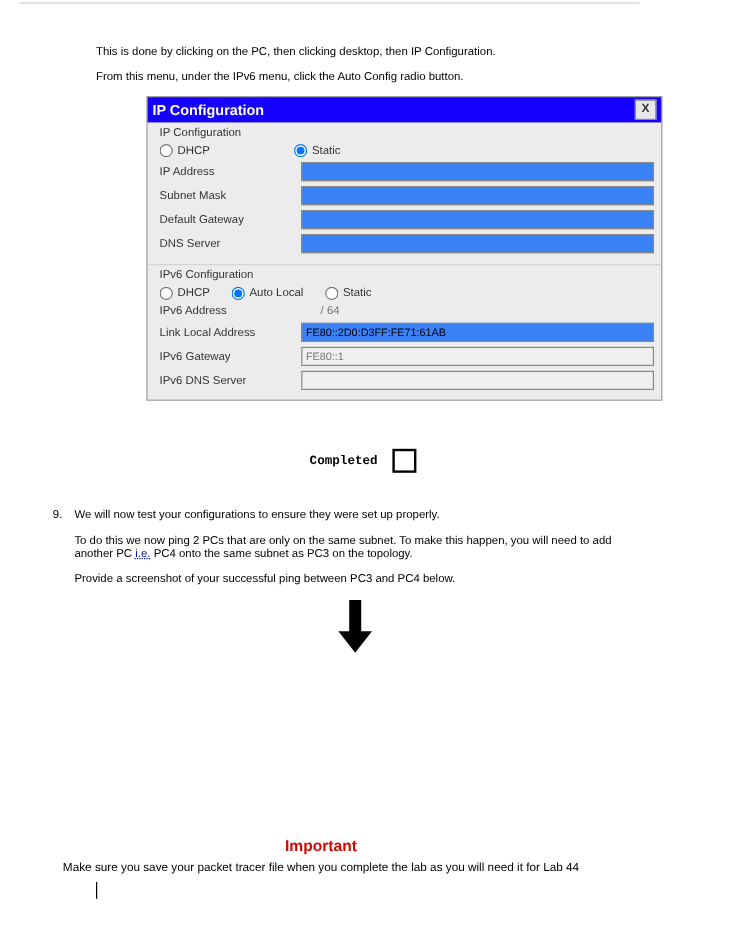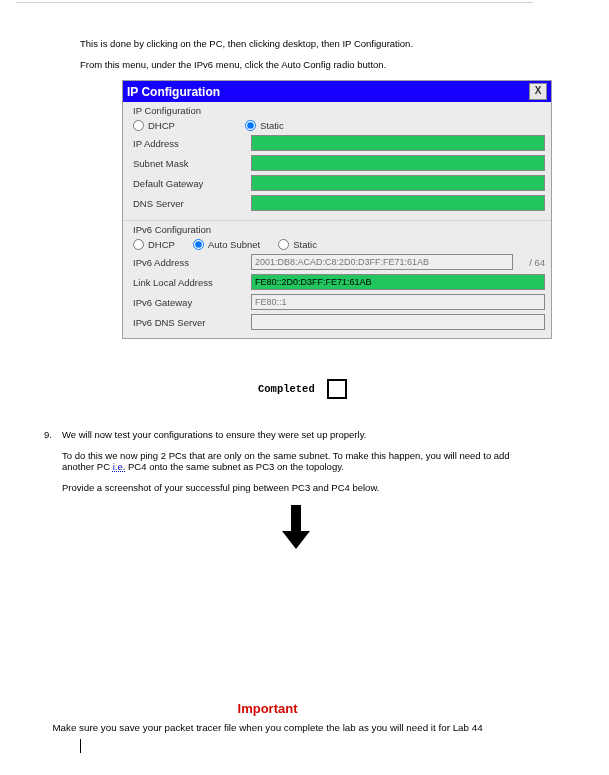--- a/index.html
+++ b/index.html
@@ -83,21 +83,21 @@
   .field-row .finput {
     flex: 1 1 auto;
   }
   .field-row input[type=text] {
     width: 100%;
     box-sizing: border-box;
     height: 16px;
     font-size: 9px;
     padding: 1px 3px;
     border: 1px solid #888;
-    background: #22c55e;
+    background: #3b82f6;
   }
   .field-row input[readonly] {
     background: #efefef;
     color: #777;
   }
   .suffix {
     padding-left: 6px;
     color: #777;
     font-size: 9.5px;
     width: 26px;
@@ -198,31 +198,30 @@
 
       <div class="section-label">IPv6 Configuration</div>
 
       <div class="radio-row">
         <label>
           <input type="radio" name="ipv6mode" style="">
           <span>DHCP</span>
         </label>
         <label>
           <input type="radio" name="ipv6mode" checked="" style="">
-          <span>Auto Subnet</span>
+          <span>Auto Local</span>
         </label>
         <label>
           <input type="radio" name="ipv6mode" style="">
           <span>Static</span>
         </label>
       </div>
 
       <div class="field-row">
         <div class="flabel">IPv6 Address</div>
-        <div class="finput"><input type="text" readonly="" value="2001:DB8:ACAD:C8:2D0:D3FF:FE71:61AB" style=""></div>
         <div class="suffix">/ 64</div>
       </div>
       <div class="field-row">
         <div class="flabel">Link Local Address</div>
         <div class="finput"><input type="text" value="FE80::2D0:D3FF:FE71:61AB" style=""></div>
       </div>
       <div class="field-row">
         <div class="flabel">IPv6 Gateway</div>
         <div class="finput"><input type="text" readonly="" value="FE80::1" style=""></div>
       </div>

